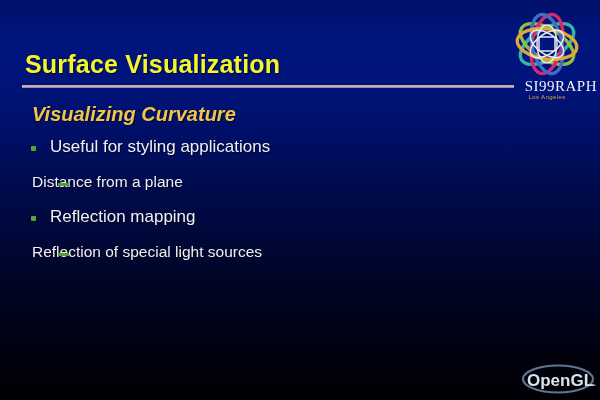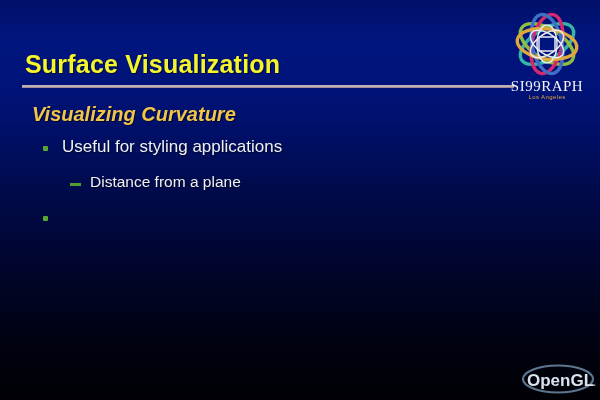--- a/index.html
+++ b/index.html
@@ -66,29 +66,28 @@
     white-space: nowrap;
     text-shadow: 1px 1px 0 rgba(0,0,0,0.6);
   }
 
   
   #bullets {
     position: absolute;
     left: 0;
     top: 136px;
     width: 520px;
-    margin-left: 12px;
   }
   .row {
     position: relative;
     display: block;
     white-space: nowrap;
   }
   .row.lvl1 { padding-left: 50px; height: 35px; }
-  .row.lvl2 { padding-left: 78px; height: 35px; }
+  .row.lvl2 { padding-left: 32px; height: 35px; }
 
   .marker-dot {
     position: absolute;
     left: 31px;
     top: 10px;
     width: 5px;
     height: 5px;
     background: #57a832;
     border-radius: 1px;
   }
@@ -121,21 +120,21 @@
     top: 8px;
     width: 100px;
     height: 96px;
   }
   #sig-rings { position: absolute; left: 6px; top: 0; }
   #sig-wordmark {
     position: absolute;
     left: 0;
     top: 70px;
     width: 100px;
-    text-align: center;
+    text-align: right;
     font-family: "Liberation Serif", serif;
     font-size: 15px;
     letter-spacing: 0.5px;
     color: #f3f2f6;
     white-space: nowrap;
   }
   #sig-city {
     position: absolute;
     left: 0;
     top: 86px;
@@ -176,22 +175,27 @@
     </div>
 
 
     <div class="row lvl2">
       <span class="marker-dash"></span>
       <span class="txt2">Distance from a plane</span>
     </div>
 
     <div class="row lvl1">
       <span class="marker-dot"></span>
-    </div>
-
+      <span class="txt1">Reflection mapping</span>
+    </div>
+
+    <div class="row lvl2">
+      <span class="marker-dash"></span>
+      <span class="txt2">Reflection of special light sources</span>
+    </div>
 
   </div>
 
   <div id="siggraph-logo">
     <svg id="sig-rings" width="88" height="72" viewBox="0 0 88 72">
       <g fill="none" stroke-width="3.4">
         <ellipse cx="44" cy="36" rx="30" ry="15" stroke="#37b4a8" transform="rotate(-32 44 36)"></ellipse>
         <ellipse cx="44" cy="36" rx="30" ry="15" stroke="#8fbf3f" transform="rotate(32 44 36)"></ellipse>
         <ellipse cx="44" cy="36" rx="30" ry="15" stroke="#d8276e" transform="rotate(-78 44 36)"></ellipse>
         <ellipse cx="44" cy="36" rx="30" ry="15" stroke="#3f6fc4" transform="rotate(78 44 36)"></ellipse>

